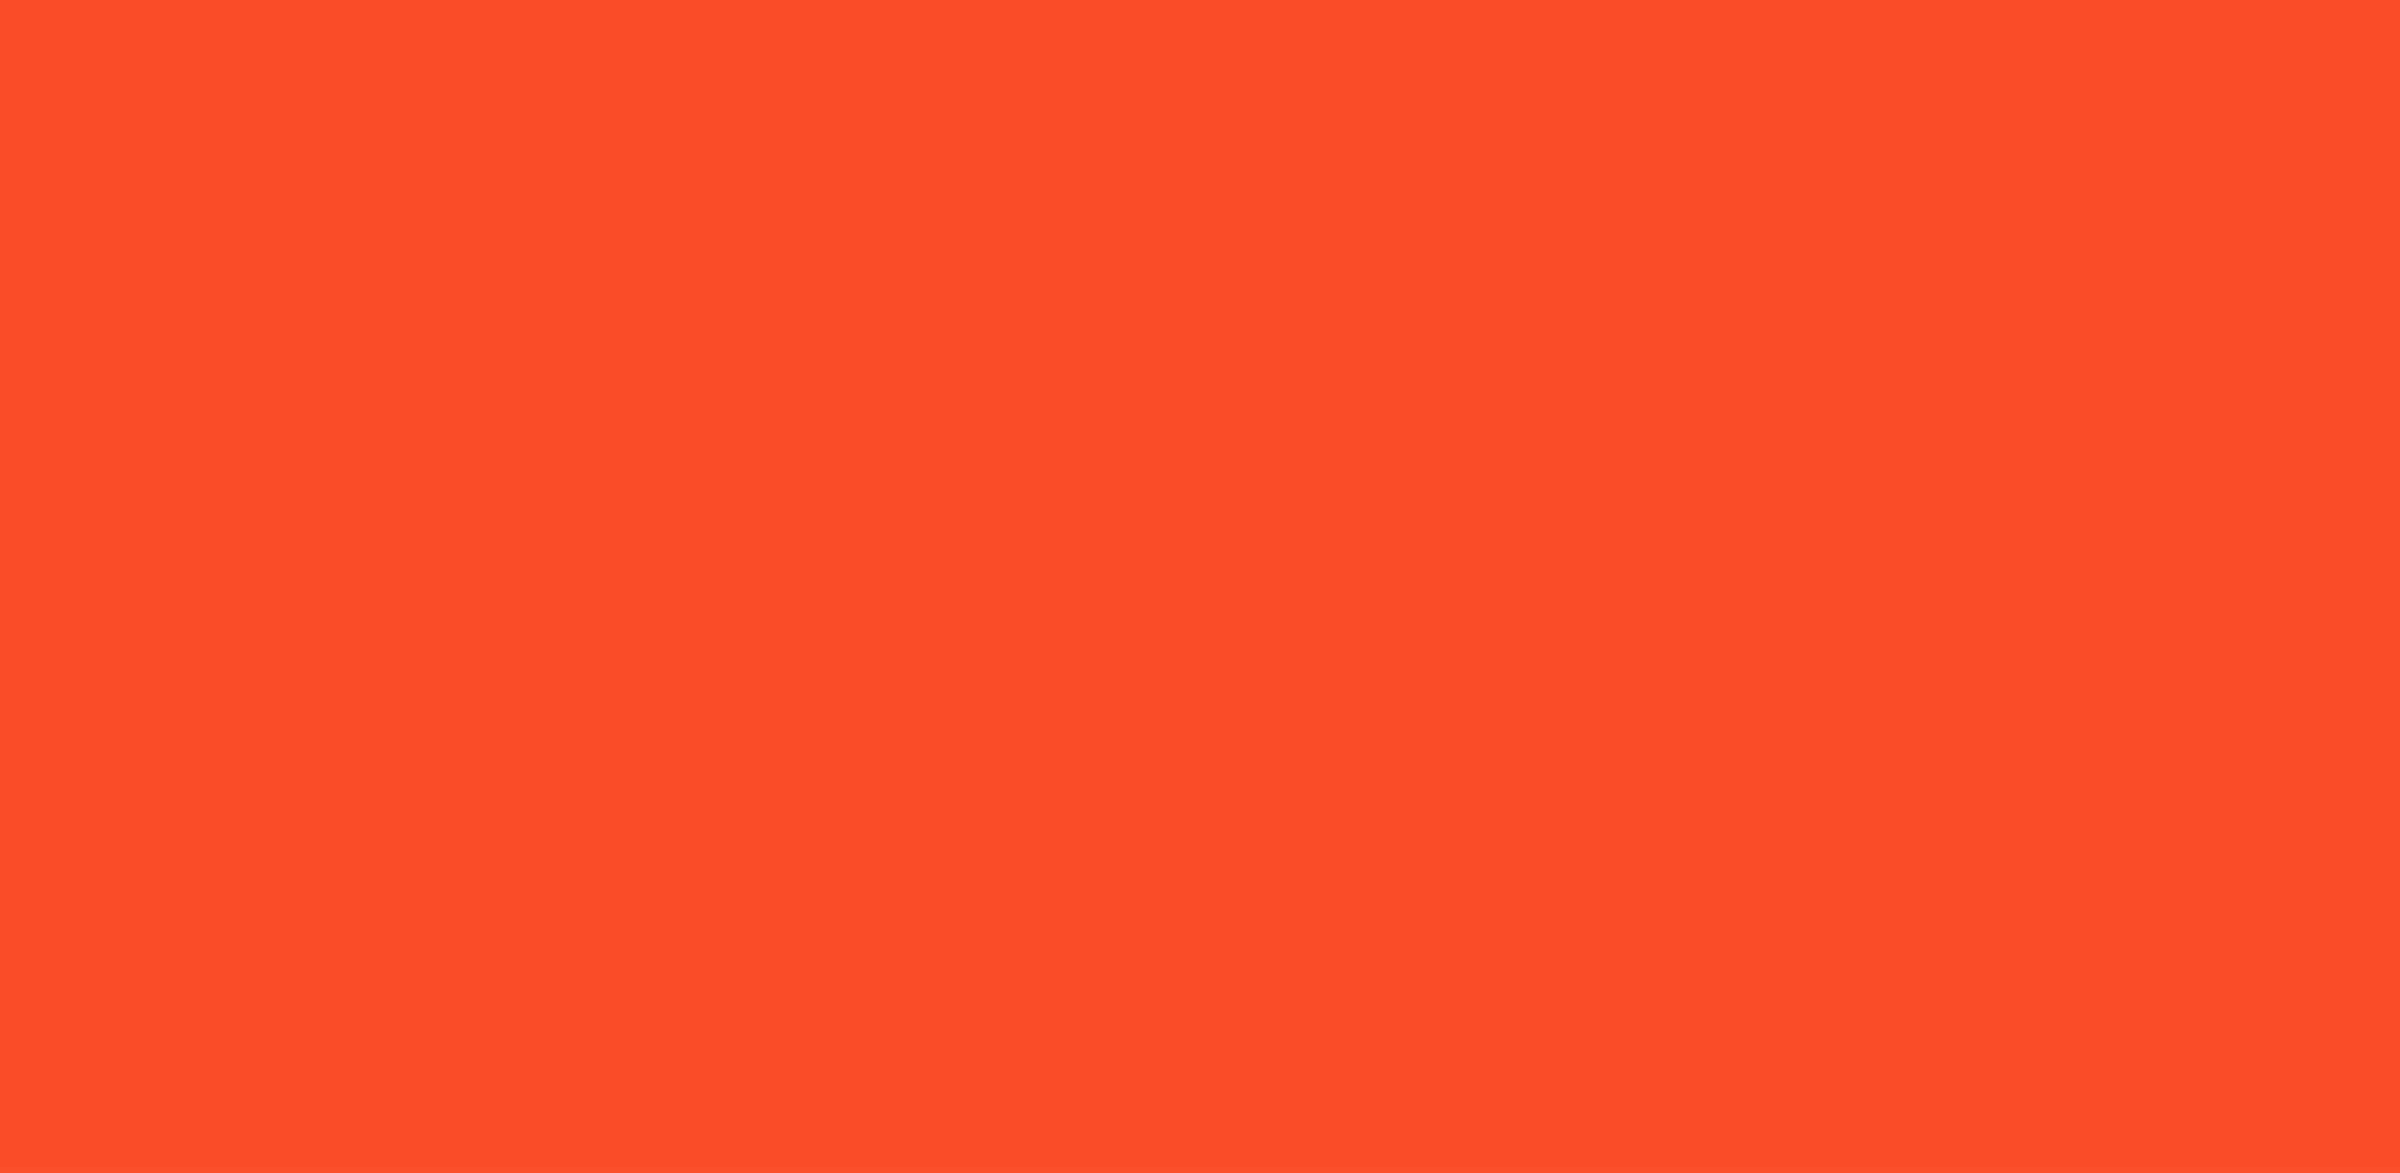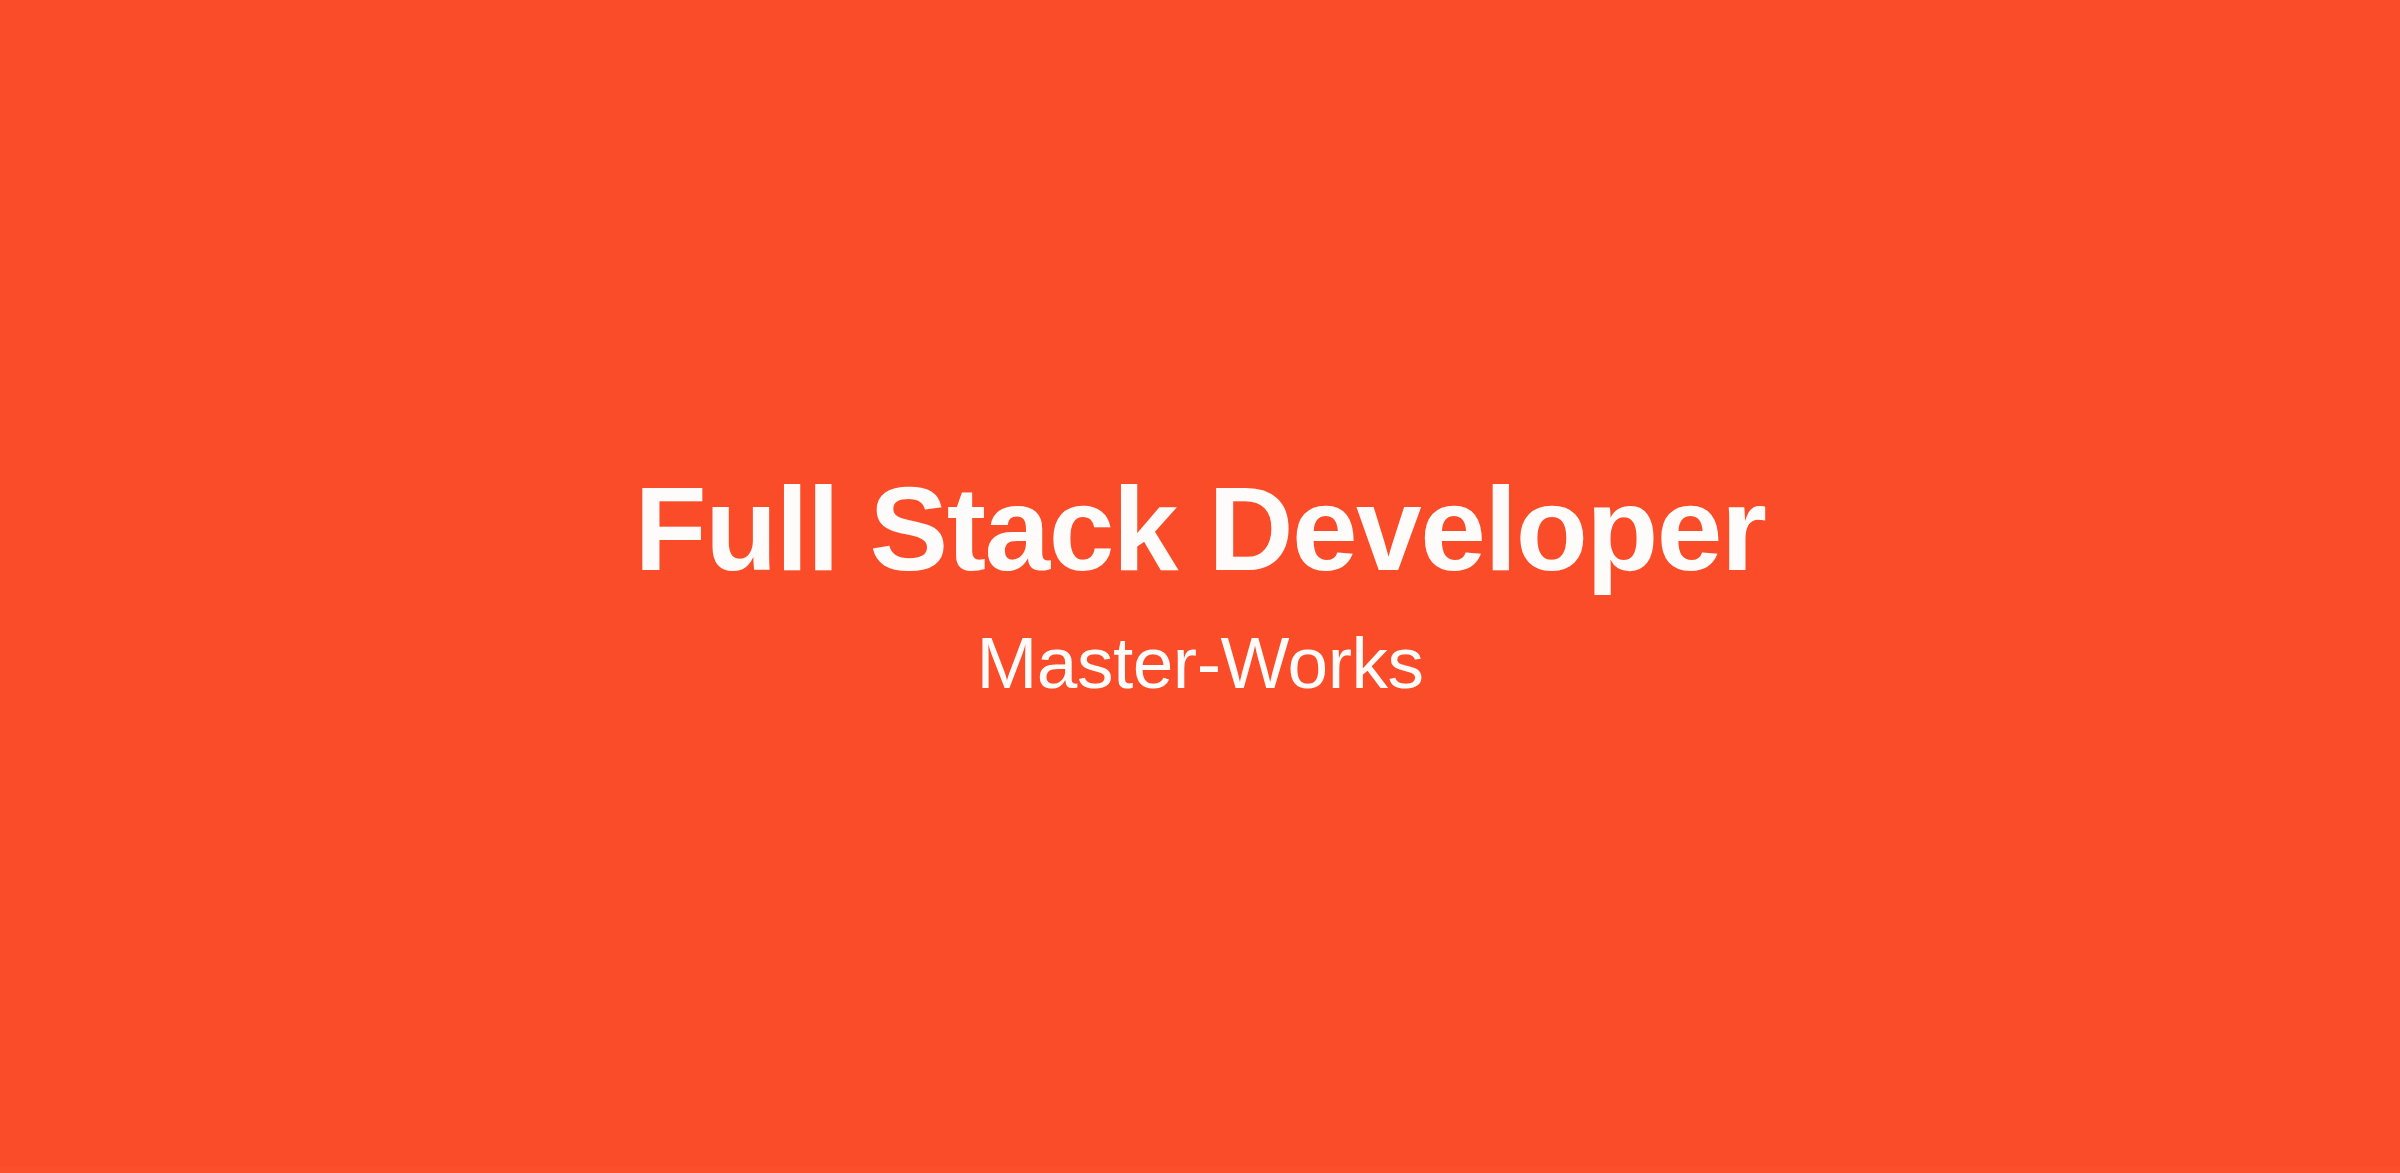--- a/index.html
+++ b/index.html
@@ -70,20 +70,16 @@
     width: 2400px;
     height: 6px;
     background: #FB4F2B;
   }
 </style>
 </head>
 <body>
 
 <div class="hero">
 
-  <div class="hero-inner">
-    <h1 class="hero-title">Full Stack Developer</h1>
-    <h2 class="hero-subtitle">Master-Works</h2>
-  </div>
 
   <div class="bottom-edge"></div>
 
 </div>
 
 </body></html>

